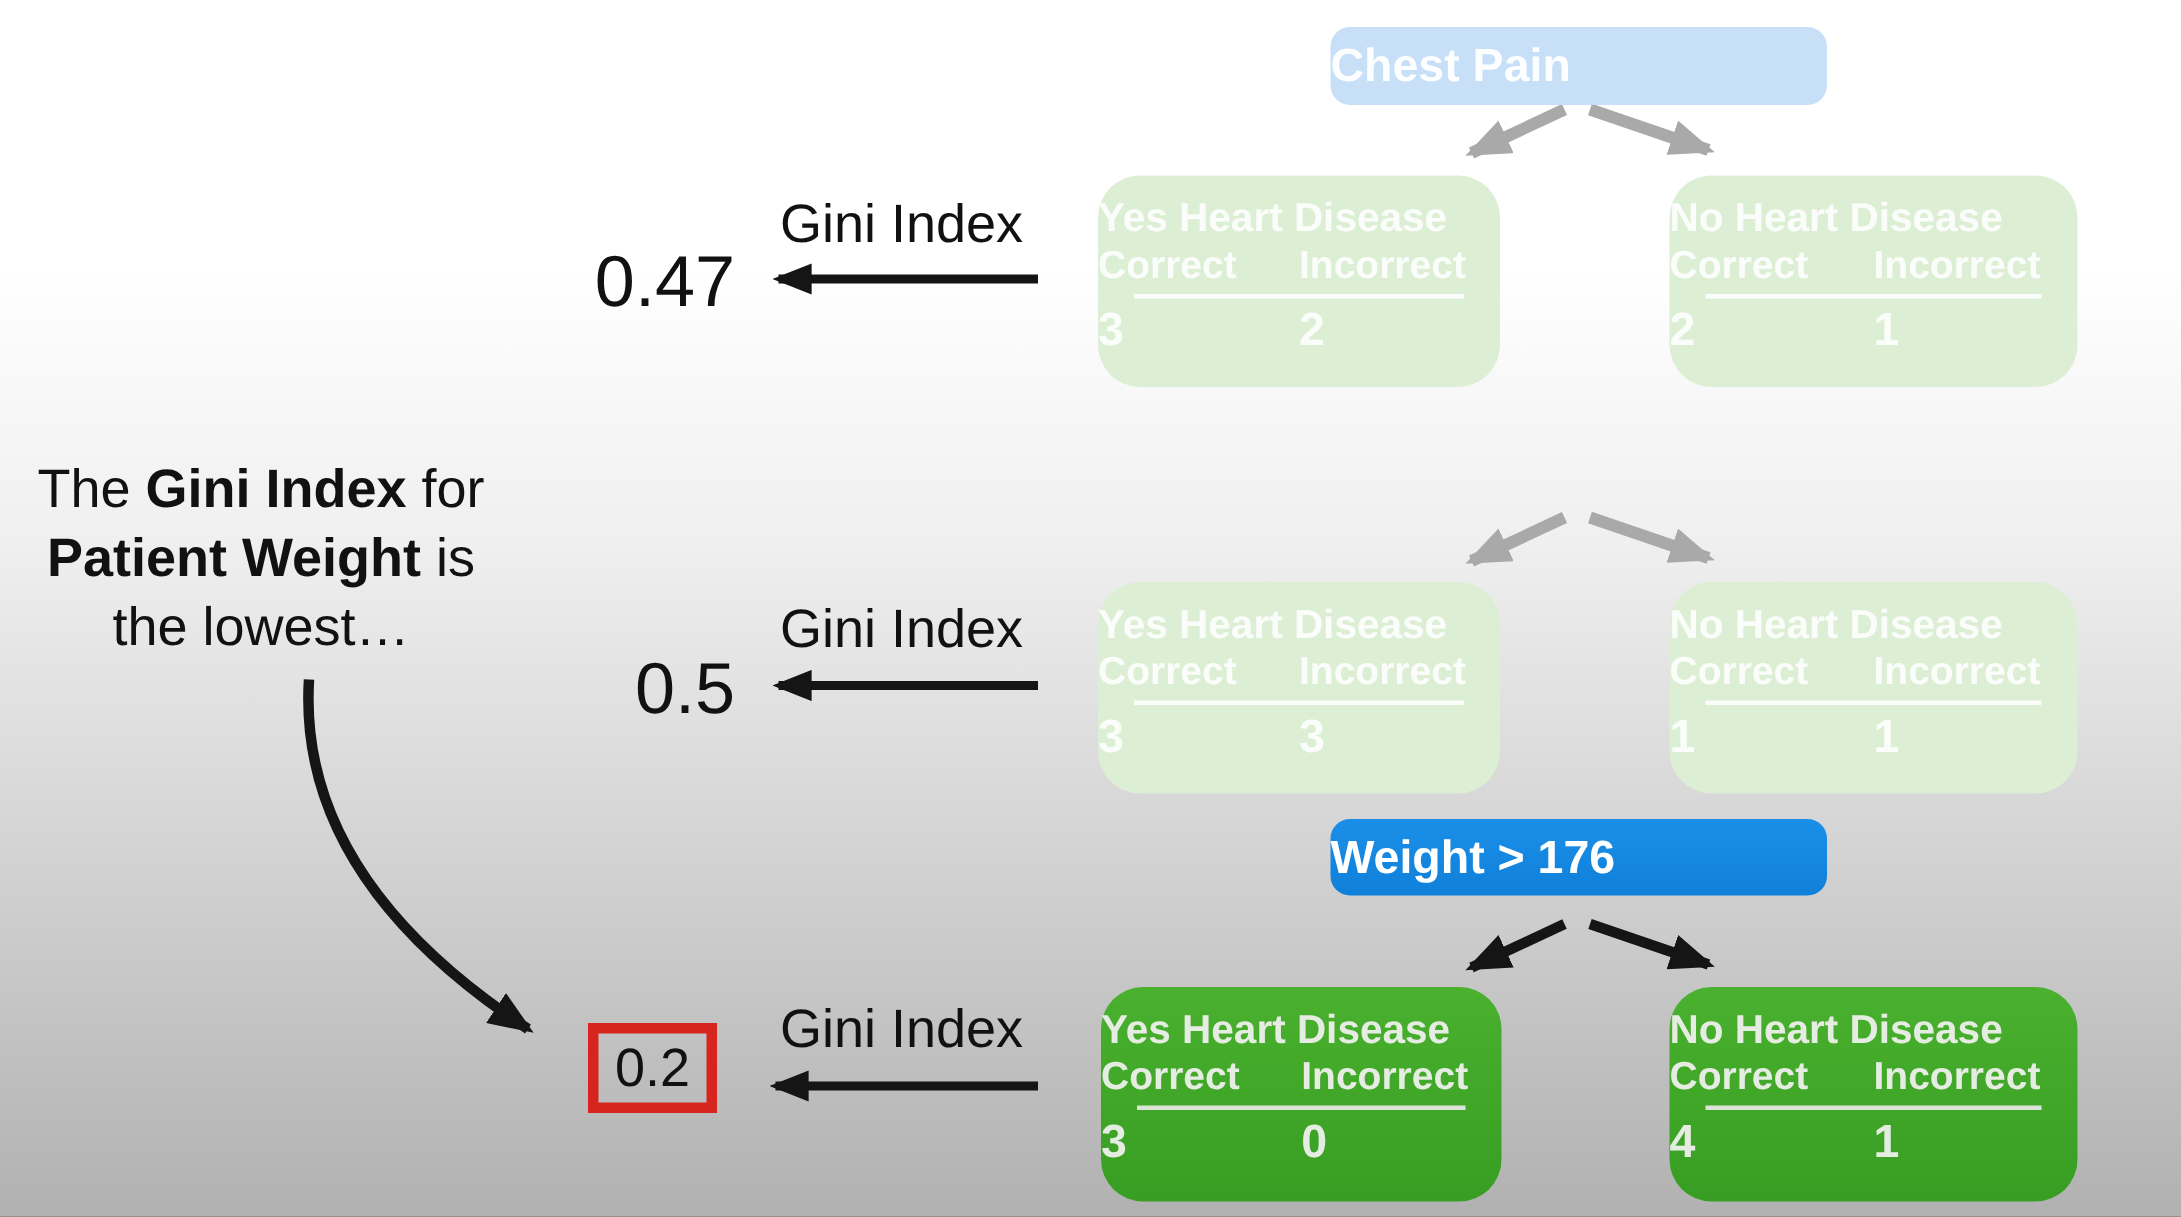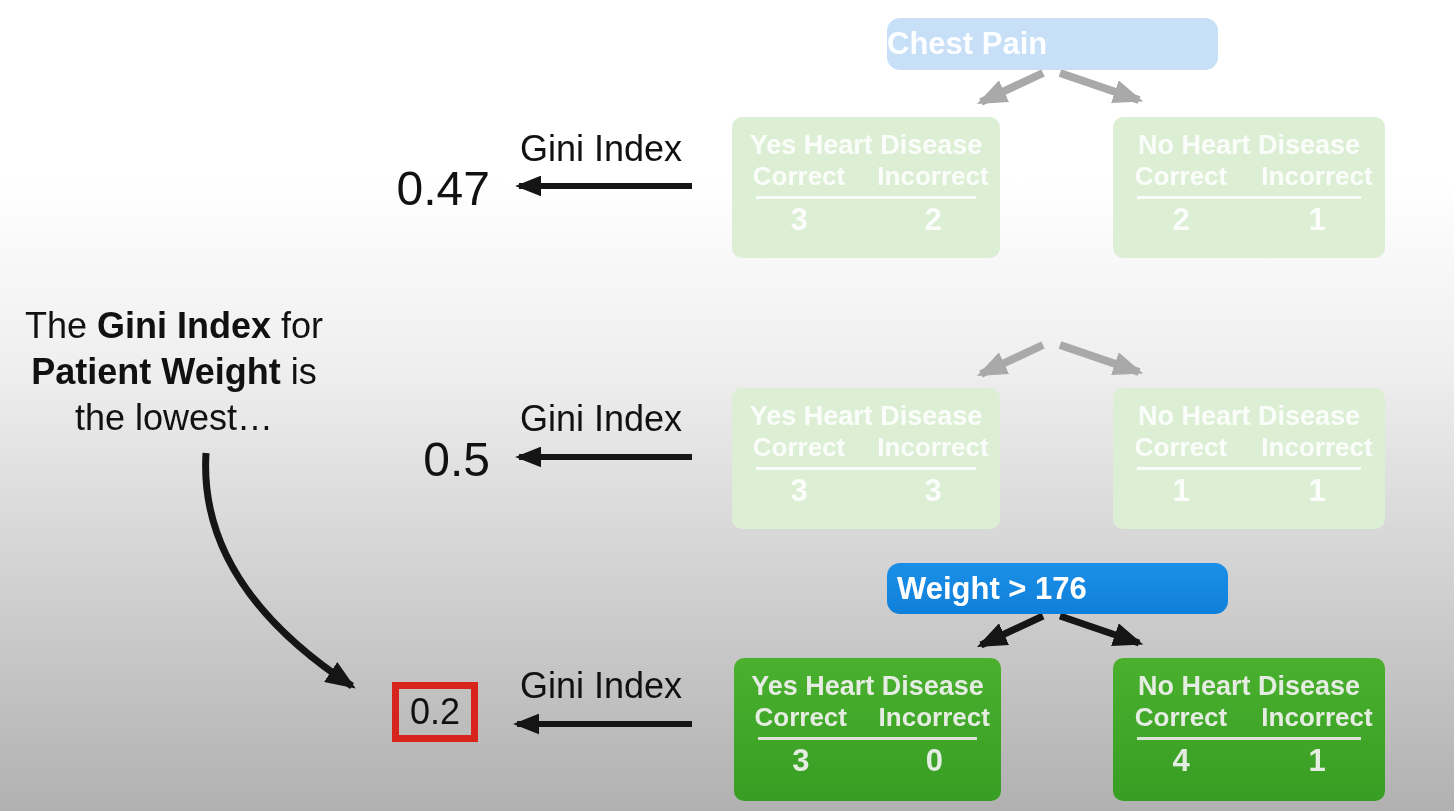--- a/index.html
+++ b/index.html
@@ -14,21 +14,21 @@
 
   .node-header{
     position:absolute;left:887px;width:331px;
     border-radius:13px;
     font-weight:bold;font-size:31px;color:#ffffff;
   }
   .node-header.faded{background:#c7dff7;color:rgba(255,255,255,0.95);}
   .node-header.active{background:linear-gradient(180deg,#1b8fe8,#0f80d9);}
 
   .leaf{
-    position:absolute;height:141px;border-radius:10px;text-align:center;
+    position:absolute;height:141px;border-radius:28px;
     box-sizing:border-box;
   }
   .leaf.faded{background:#dcefd5;color:rgba(255,255,255,0.88);}
   .leaf.active{background:linear-gradient(180deg,#4ab02e,#389e23);color:#e5ece1;}
   .leaf-title{margin-top:13px;font-size:27px;font-weight:bold;}
   .leaf-cols{display:flex;font-size:26px;font-weight:bold;}
   .leaf-cols span{flex:1;}
   .leaf-divider{height:3px;margin:4px 24px 0;}
   .leaf.faded .leaf-divider{background:rgba(255,255,255,0.88);}
   .leaf.active .leaf-divider{background:#dbe4d6;}
@@ -148,21 +148,21 @@
     <div class="leaf-divider"></div>
     <div class="leaf-vals">
       <span>1</span>
       <span>1</span>
     </div>
   </div>
 
   <div class="gini-label" style="top:401px;">Gini Index</div>
   <div class="gini-value" style="top:436px;">0.5</div>
 
-  <div class="node-header active" style="top:563px;height:51px;line-height:51px;padding-left:10px;">Weight &gt; 176</div>
+  <div class="node-header active" style="top:546px;height:51px;line-height:51px;">Weight &gt; 176</div>
 
   <div class="leaf active" style="left:734px;top:658px;width:267px;height:143px;">
     <div class="leaf-title">Yes Heart Disease</div>
     <div class="leaf-cols">
       <span>Correct</span>
       <span>Incorrect</span>
     </div>
     <div class="leaf-divider"></div>
     <div class="leaf-vals">
       <span>3</span>

